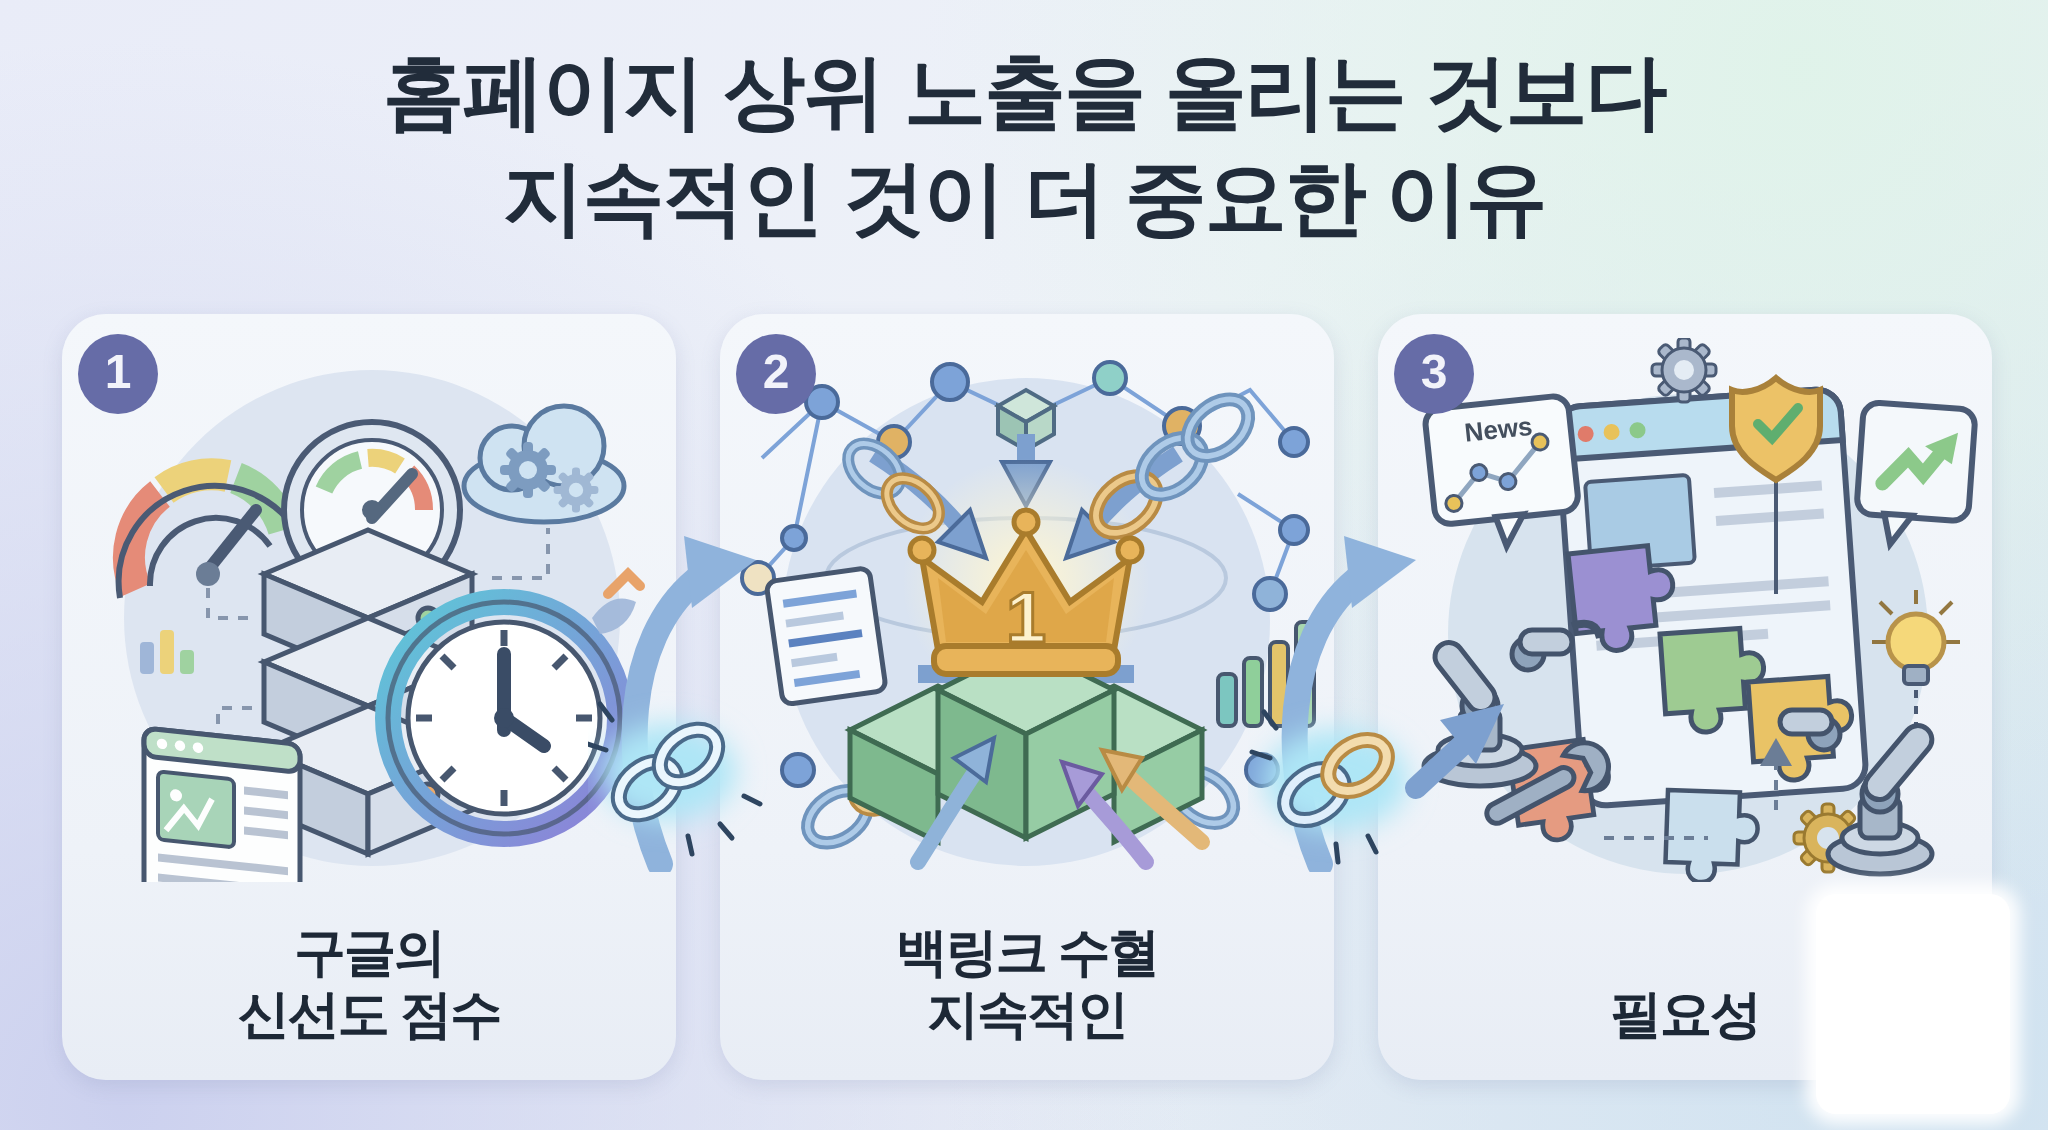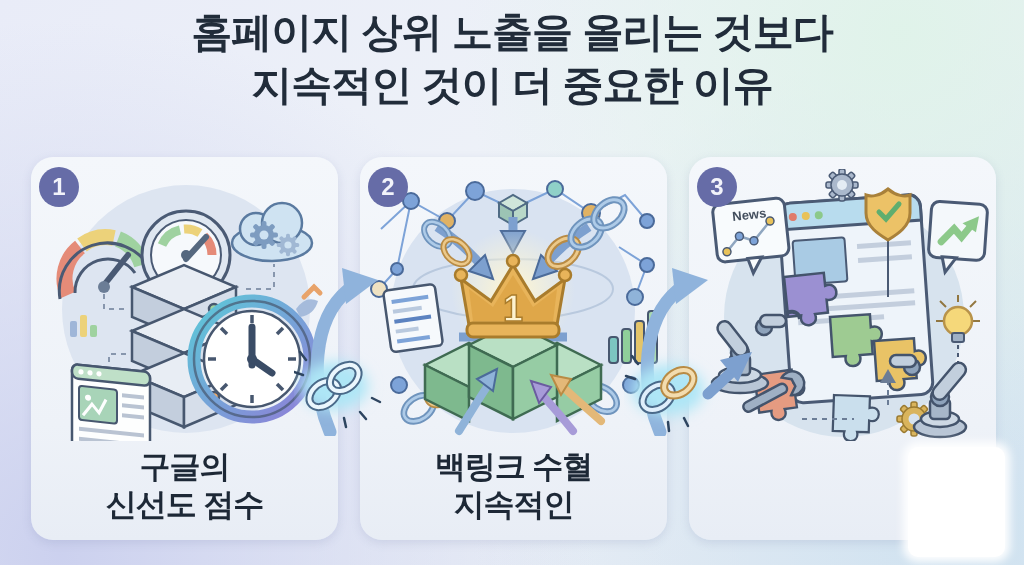--- a/index.html
+++ b/index.html
@@ -6,39 +6,39 @@
   body{
     width:1024px;height:565px;position:relative;overflow:hidden;
     font-family:"Liberation Sans","DejaVu Sans",sans-serif;
     background:
       radial-gradient(circle at 88% 6%, rgba(223,243,233,.95), rgba(223,243,233,0) 42%),
       radial-gradient(circle at 6% 98%, rgba(202,207,238,.95), rgba(202,207,238,0) 48%),
       radial-gradient(circle at 95% 95%, rgba(206,226,240,.9), rgba(206,226,240,0) 45%),
       linear-gradient(135deg,#e9ecf8 0%,#eef2f8 48%,#e2e8f2 100%);
   }
   .title{
-    position:absolute;top:6px;left:0;right:0;text-align:center;
+    position:absolute;top:20px;left:0;right:0;text-align:center;
     font-size:41px;font-weight:900;color:#212c3a;line-height:1.3;letter-spacing:-1px;
   }
   .card{
     position:absolute;top:157px;width:307px;height:383px;border-radius:22px;
     background:linear-gradient(180deg,#f4f7fb 0%,#eef2f8 70%,#e8edf5 100%);
     box-shadow:0 3px 10px rgba(110,120,165,.18);
     z-index:1;
   }
   .card1{left:31px;} .card2{left:360px;} .card3{left:689px;}
   .badge{
     position:absolute;top:10px;left:8px;width:40px;height:40px;border-radius:50%;
     background:#666ca7;color:#f2f3fa;font-size:24px;font-weight:800;
     display:flex;align-items:center;justify-content:center;z-index:2;
   }
   .illus{position:absolute;top:12px;left:3px;}
   .caption{
     position:absolute;bottom:16px;left:0;right:0;text-align:center;
-    font-size:31px;font-weight:800;color:#1d2836;line-height:1.22;letter-spacing:-1px;
+    font-size:26px;font-weight:800;color:#1d2836;line-height:1.22;letter-spacing:-1px;
   }
   .connector{position:absolute;top:256px;width:140px;height:180px;z-index:3;}
   .conn1{left:294px;} .conn2{left:624px;}
   .white-patch{
     position:absolute;left:908px;top:447px;width:97px;height:110px;background:#ffffff;
     border-radius:10px;box-shadow:0 0 8px 5px rgba(255,255,255,.95);z-index:4;
   }
 </style>
 </head>
 <body>
@@ -438,20 +438,21 @@
       <circle cx="42" cy="-4" r="8" fill="#8ea3bb"></circle>
       <rect x="38" y="-16" width="26" height="12" rx="6" fill="#c2cfdd"></rect>
     </g>
 
     <g transform="translate(52,240) rotate(-28)">
       <rect x="0" y="-5" width="48" height="10" rx="5" fill="#9fb0c4" stroke="#44546c" stroke-width="2.5"></rect>
       <path d="M48,-10 a12,12 0 1 1 0,20 l8,-6 v-8 z" fill="#9fb0c4" stroke="#44546c" stroke-width="2.5"></path>
     </g>
   </svg>
   <div class="caption">
+    <div>필요성</div>
   </div>
 </div>
 
 <svg class="connector conn1" viewBox="0 0 140 180">
   <defs>
       <filter id="soft1" x="-80%" y="-80%" width="260%" height="260%">
         <feGaussianBlur stdDeviation="7"></feGaussianBlur>
       </filter>
     </defs>
   <path d="M36,176 C16,128 18,64 54,34" stroke="#8fb3dc" stroke-width="13" fill="none" stroke-linecap="round"></path>

